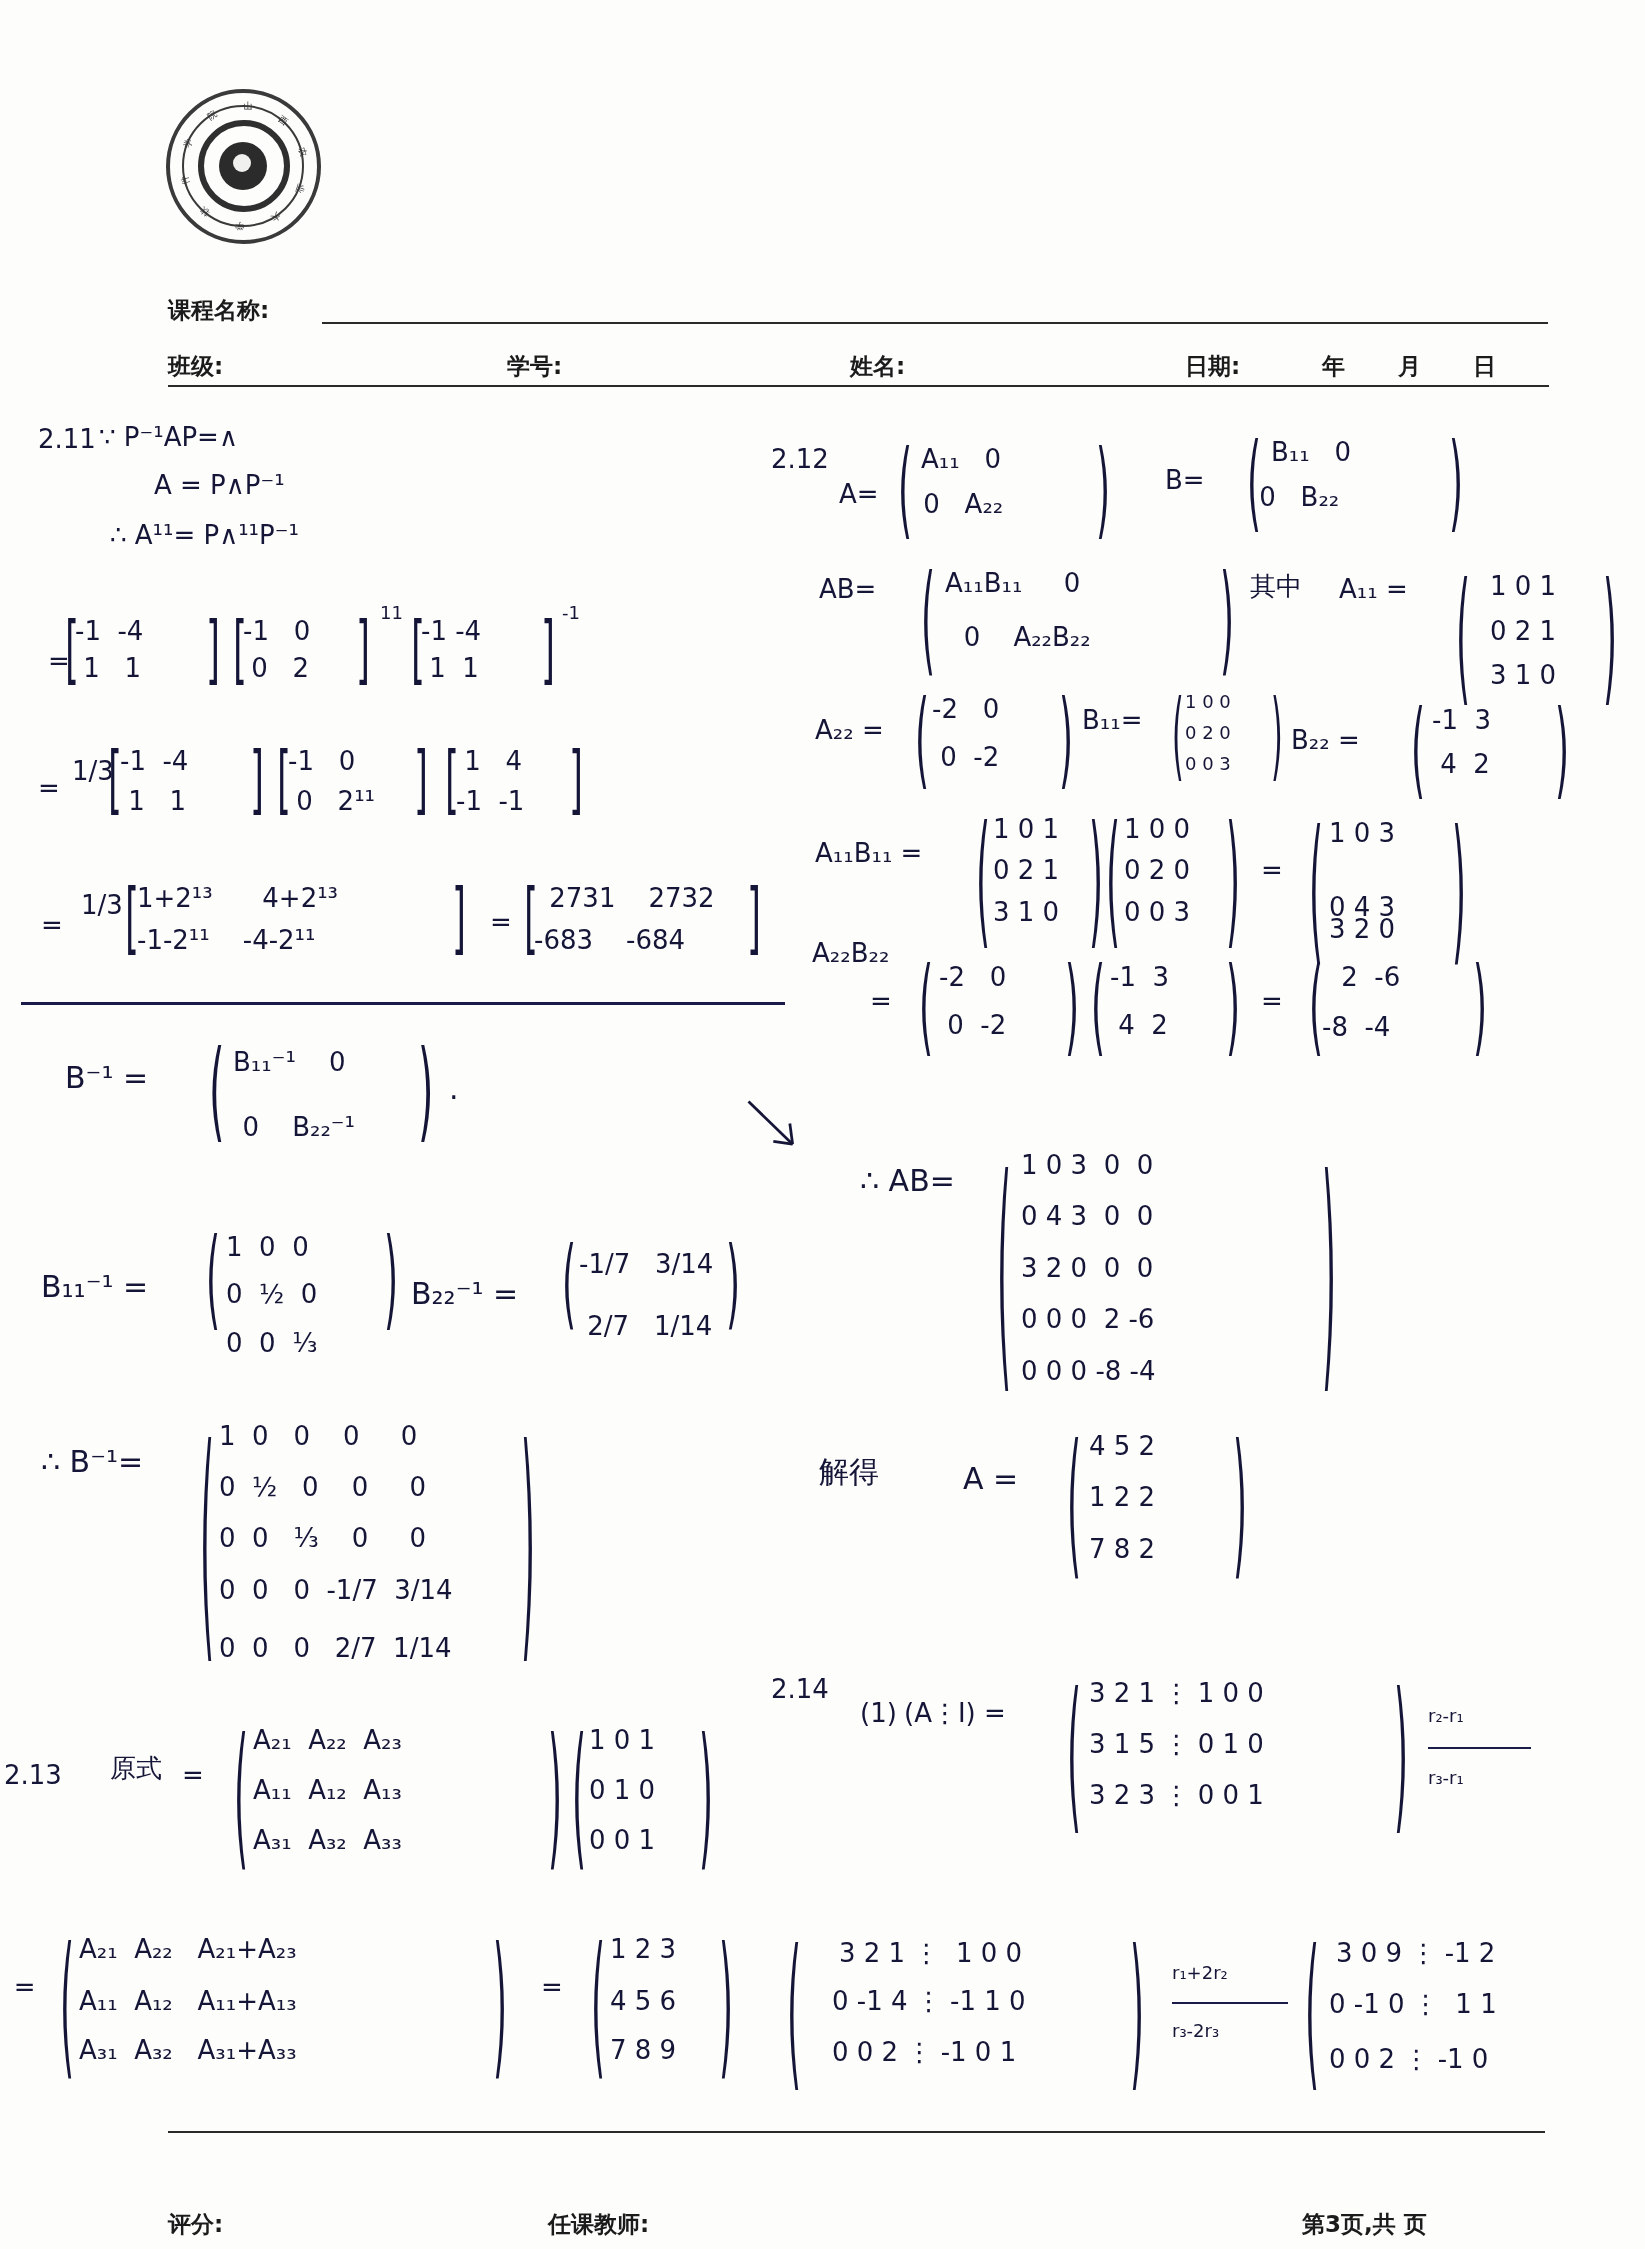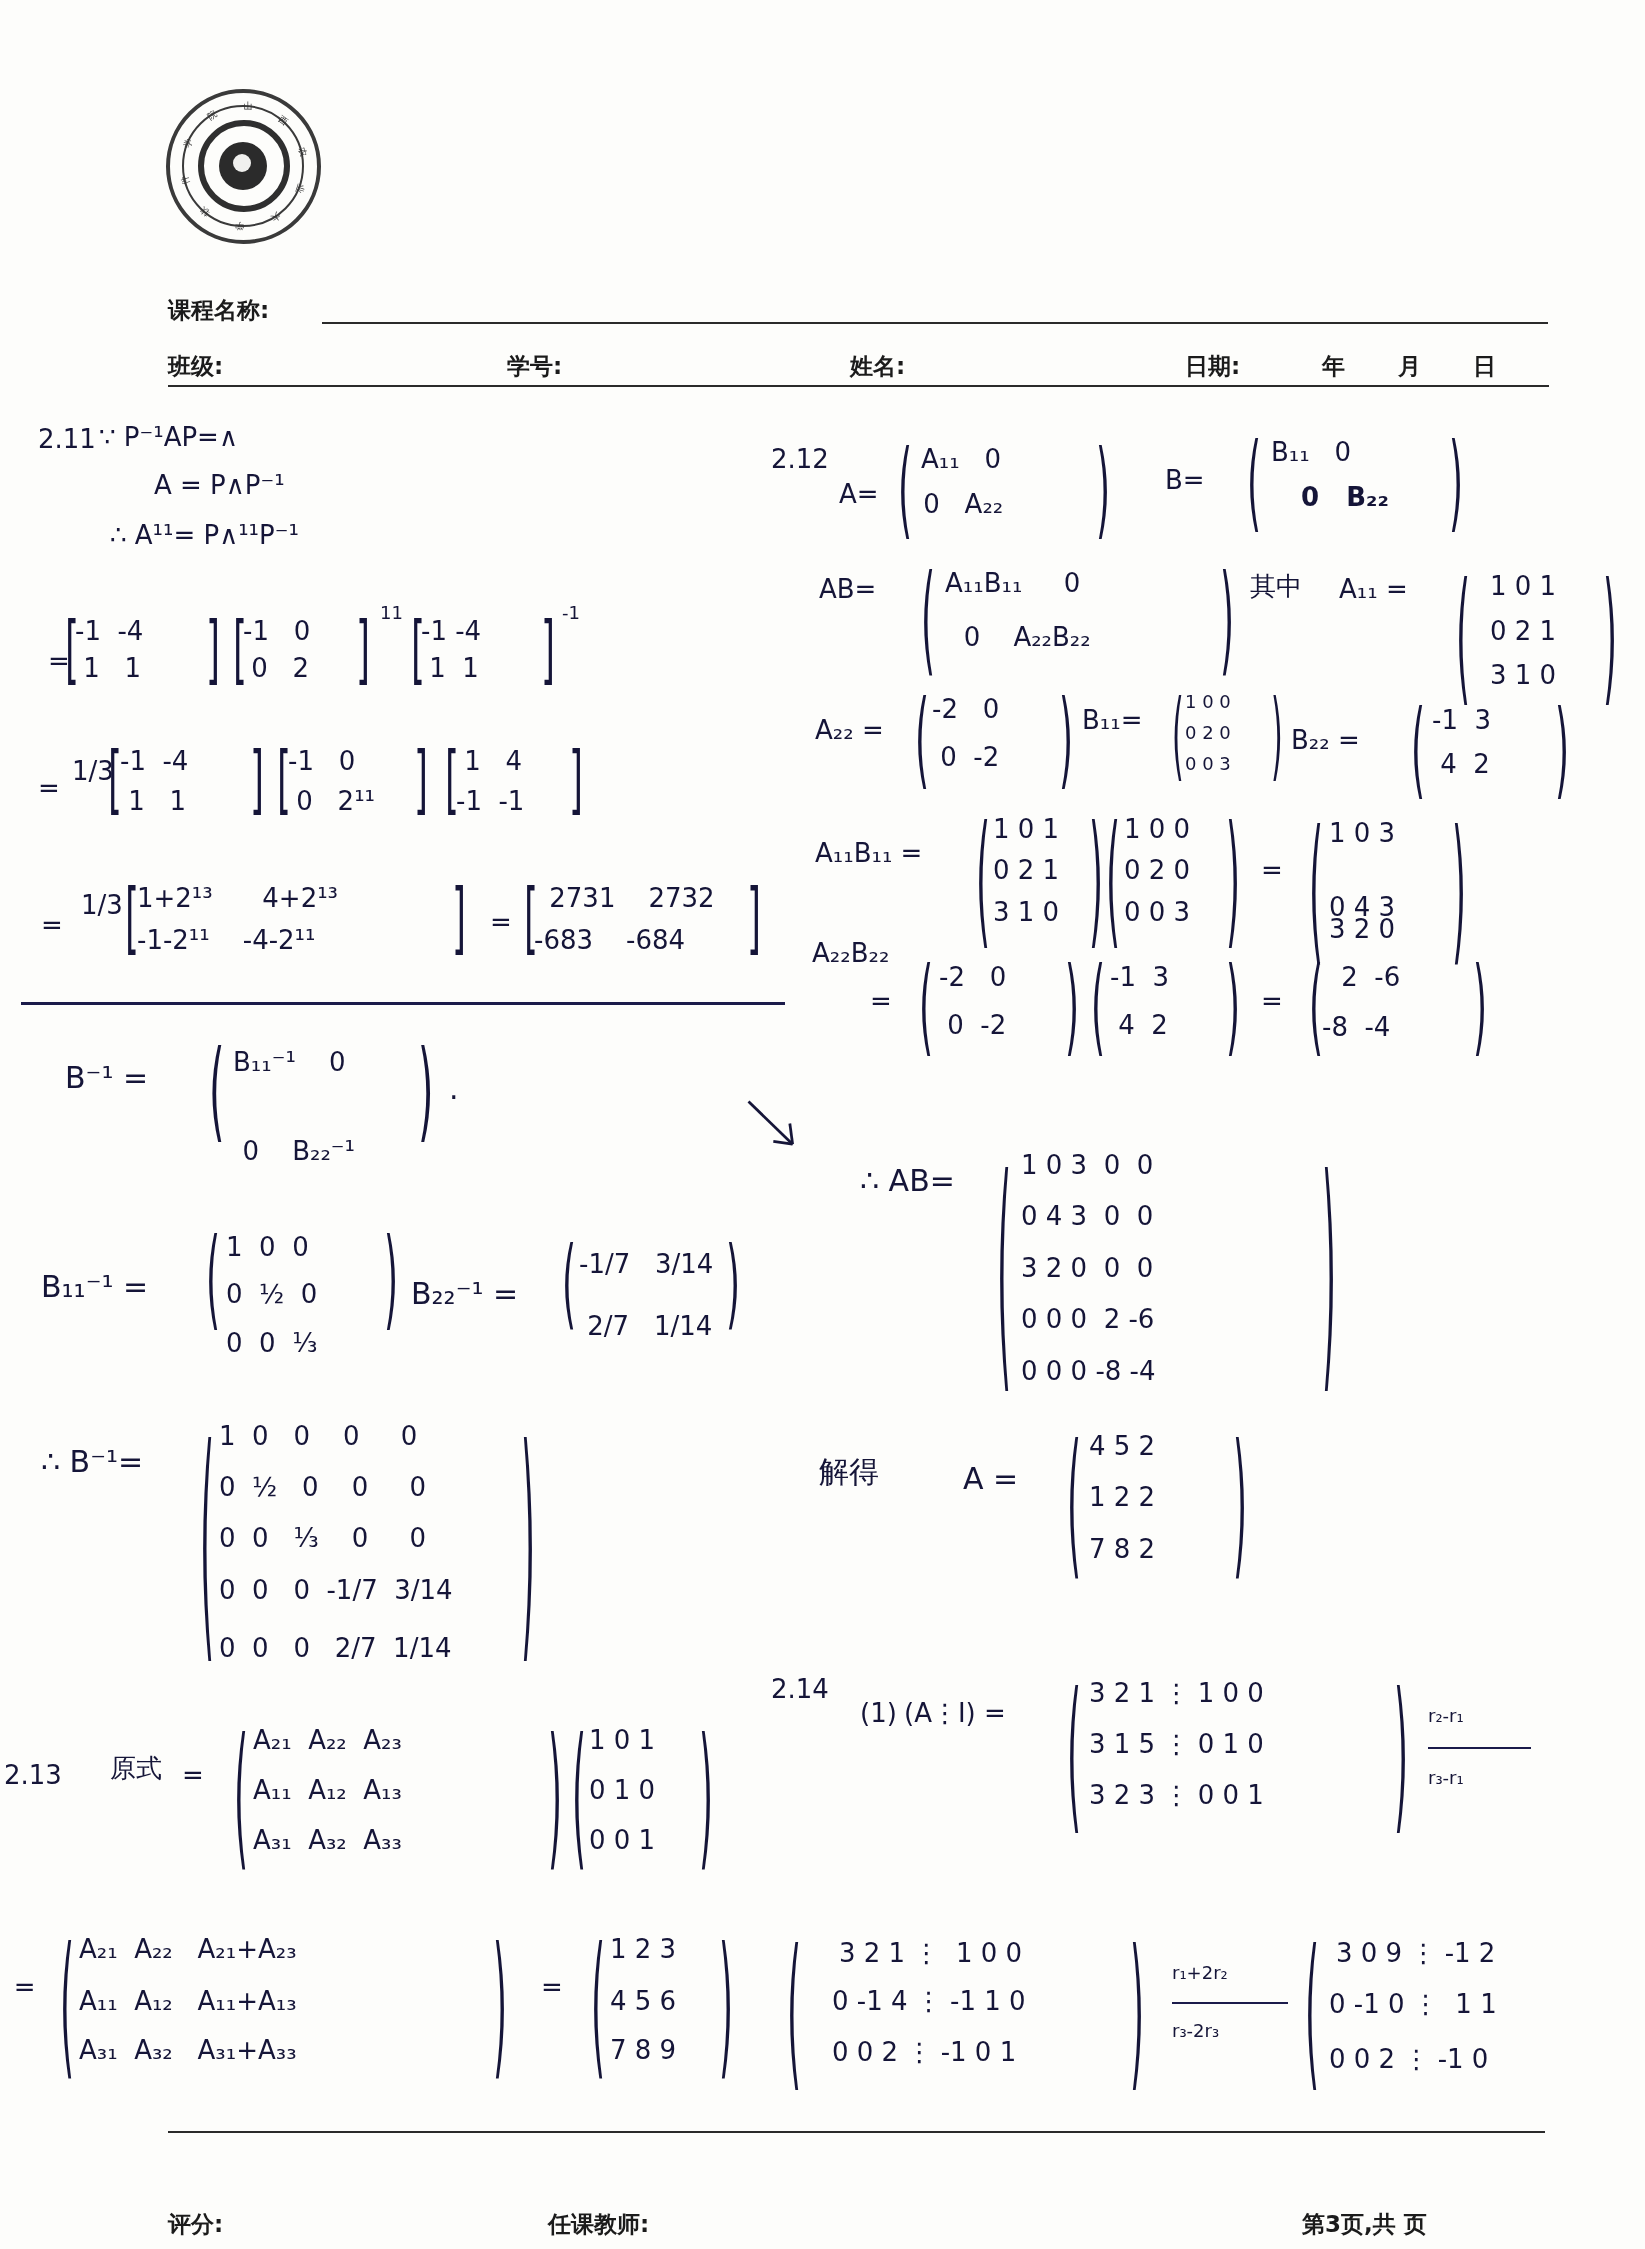--- a/index.html
+++ b/index.html
@@ -240,21 +240,21 @@
   <div class="hw ink sz-m" style="left:490px; top:908px;">=</div>
   <div class="hw ink sz-m" style="left:541px; top:884px;"> 2731    2732</div>
   <div class="hw ink sz-m" style="left:534px; top:926px;">-683    -684</div>
   <div class="hw ink sz-xl" style="left:524px; top:877px; transform:scaleY(2.2); transform-origin:left top;">[</div>
   <div class="hw ink sz-xl" style="left:747px; top:877px; transform:scaleY(2.2); transform-origin:left top;">]</div>
 
   <div class="hline" style="left:20.6px; top:1002px; width:764px;"></div>
 
   <div class="hw ink sz-l" style="left:65px; top:1062px;">B⁻¹ =</div>
   <div class="hw ink sz-m" style="left:233px; top:1048px;">B₁₁⁻¹    0</div>
-  <div class="hw ink sz-m" style="left:226px; top:1113px;margin-top:24px;">  0    B₂₂⁻¹</div>
+  <div class="hw ink sz-m" style="left:226px; top:1113px;">  0    B₂₂⁻¹</div>
   <div class="hw ink sz-xl" style="left:209px; top:1035px; transform:scaleY(3.0) scaleX(1.1); transform-origin:left top;">(</div>
   <div class="hw ink sz-xl" style="left:418px; top:1035px; transform:scaleY(3.0) scaleX(1.1); transform-origin:left top;">)</div>
   <div class="hw ink sz-l" style="left:449px; top:1082px;">·</div>
 
   <div class="hw ink sz-l" style="left:41px; top:1271px;">B₁₁⁻¹ =</div>
   <div class="hw ink sz-m" style="left:226px; top:1233px;">1  0  0</div>
   <div class="hw ink sz-m" style="left:226px; top:1280px;">0  ½  0</div>
   <div class="hw ink sz-m" style="left:226px; top:1329px;">0  0  ⅓</div>
   <div class="hw ink sz-xl" style="left:206px; top:1223px; transform:scaleY(3.0); transform-origin:left top;">(</div>
   <div class="hw ink sz-xl" style="left:384px; top:1223px; transform:scaleY(3.0); transform-origin:left top;">)</div>
@@ -306,21 +306,21 @@
 
   <div class="hw ink sz-m" style="left:771px; top:445px;">2.12</div>
   <div class="hw ink sz-m" style="left:839px; top:480px;">A=</div>
   <div class="hw ink sz-m" style="left:921px; top:445px;">A₁₁   0</div>
   <div class="hw ink sz-m" style="left:915px; top:490px;"> 0   A₂₂</div>
   <div class="hw ink sz-xl" style="left:898px; top:435px; transform:scaleY(2.9); transform-origin:left top;">(</div>
   <div class="hw ink sz-xl" style="left:1096px; top:435px; transform:scaleY(2.9); transform-origin:left top;">)</div>
 
   <div class="hw ink sz-m" style="left:1165px; top:466px;">B=</div>
   <div class="hw ink sz-m" style="left:1271px; top:438px;">B₁₁   0</div>
-  <div class="hw ink sz-m" style="left:1292px; top:483px;font-weight:bold;"> 0   B₂₂</div>
+  <div class="hw ink sz-m" style="left:1251px; top:483px;"> 0   B₂₂</div>
   <div class="hw ink sz-xl" style="left:1247px; top:428px; transform:scaleY(2.9); transform-origin:left top;">(</div>
   <div class="hw ink sz-xl" style="left:1449px; top:428px; transform:scaleY(2.9); transform-origin:left top;">)</div>
 
   <div class="hw ink sz-m" style="left:819px; top:575px;">AB=</div>
   <div class="hw ink sz-m" style="left:945px; top:569px;">A₁₁B₁₁     0</div>
   <div class="hw ink sz-m" style="left:939px; top:623px;">   0    A₂₂B₂₂</div>
   <div class="hw ink sz-xl" style="left:921px; top:558px; transform:scaleY(3.3); transform-origin:left top;">(</div>
   <div class="hw ink sz-xl" style="left:1220px; top:558px; transform:scaleY(3.3); transform-origin:left top;">)</div>
 
   <div class="hw ink cn sz-m" style="left:1250px; top:572px;">其中</div>

